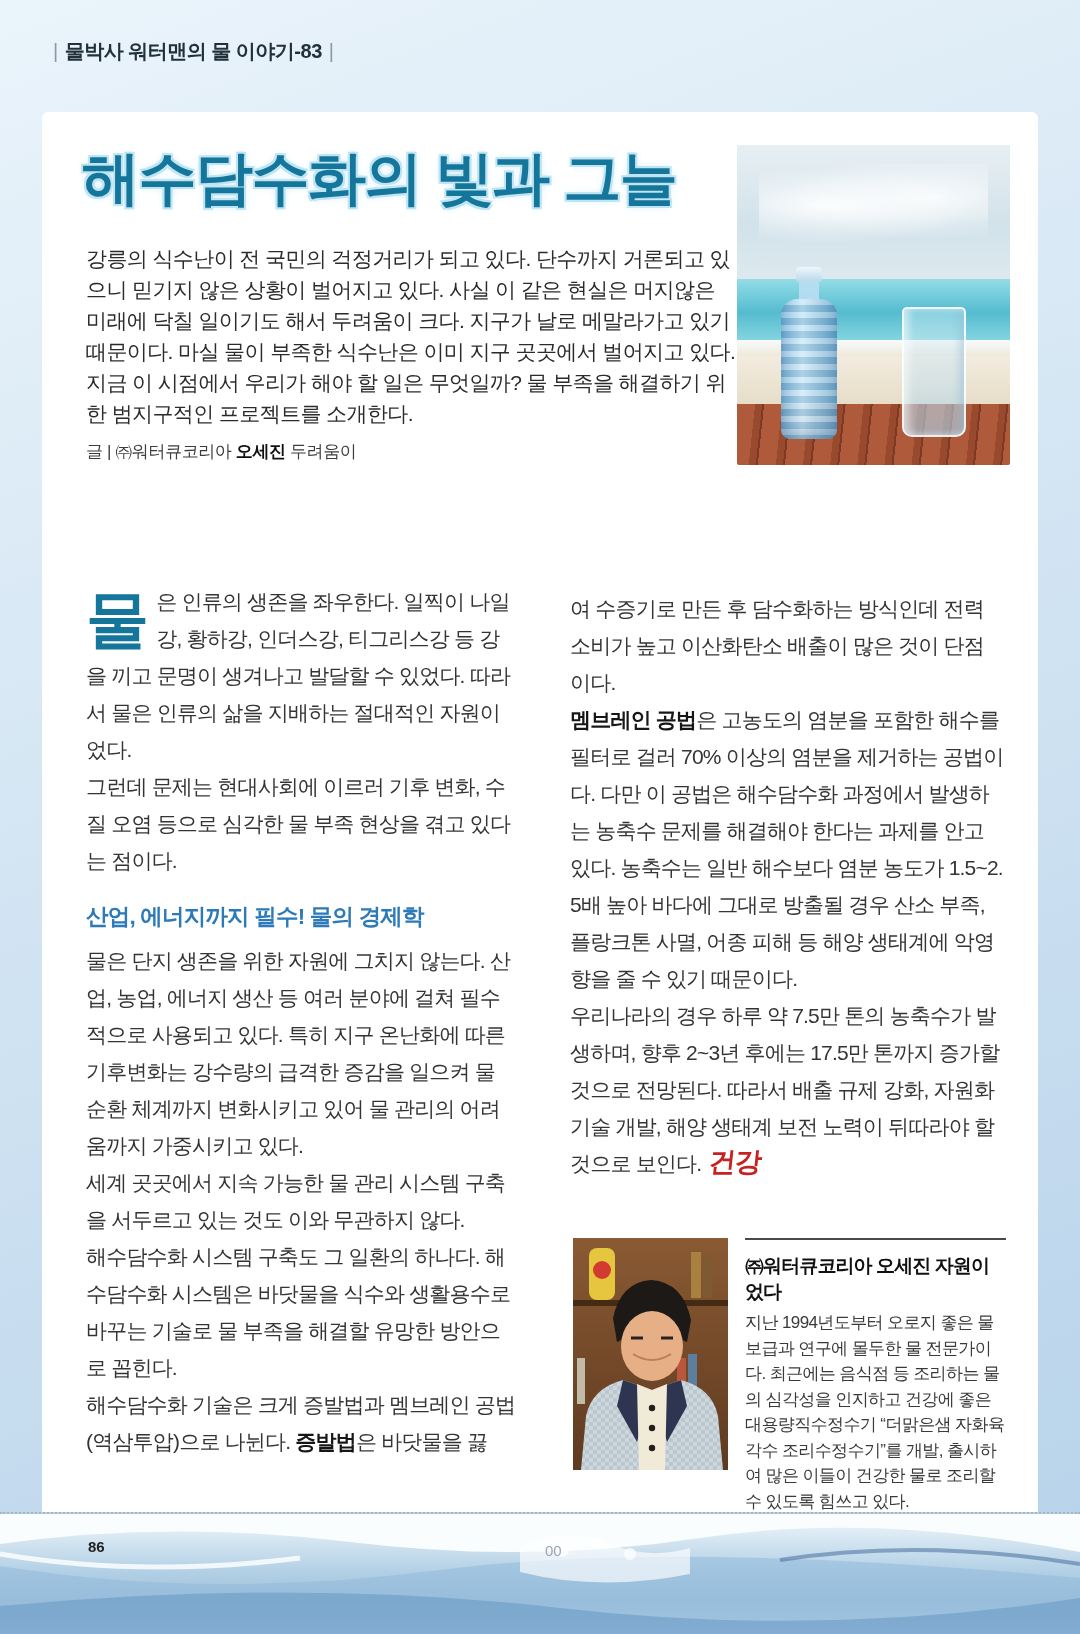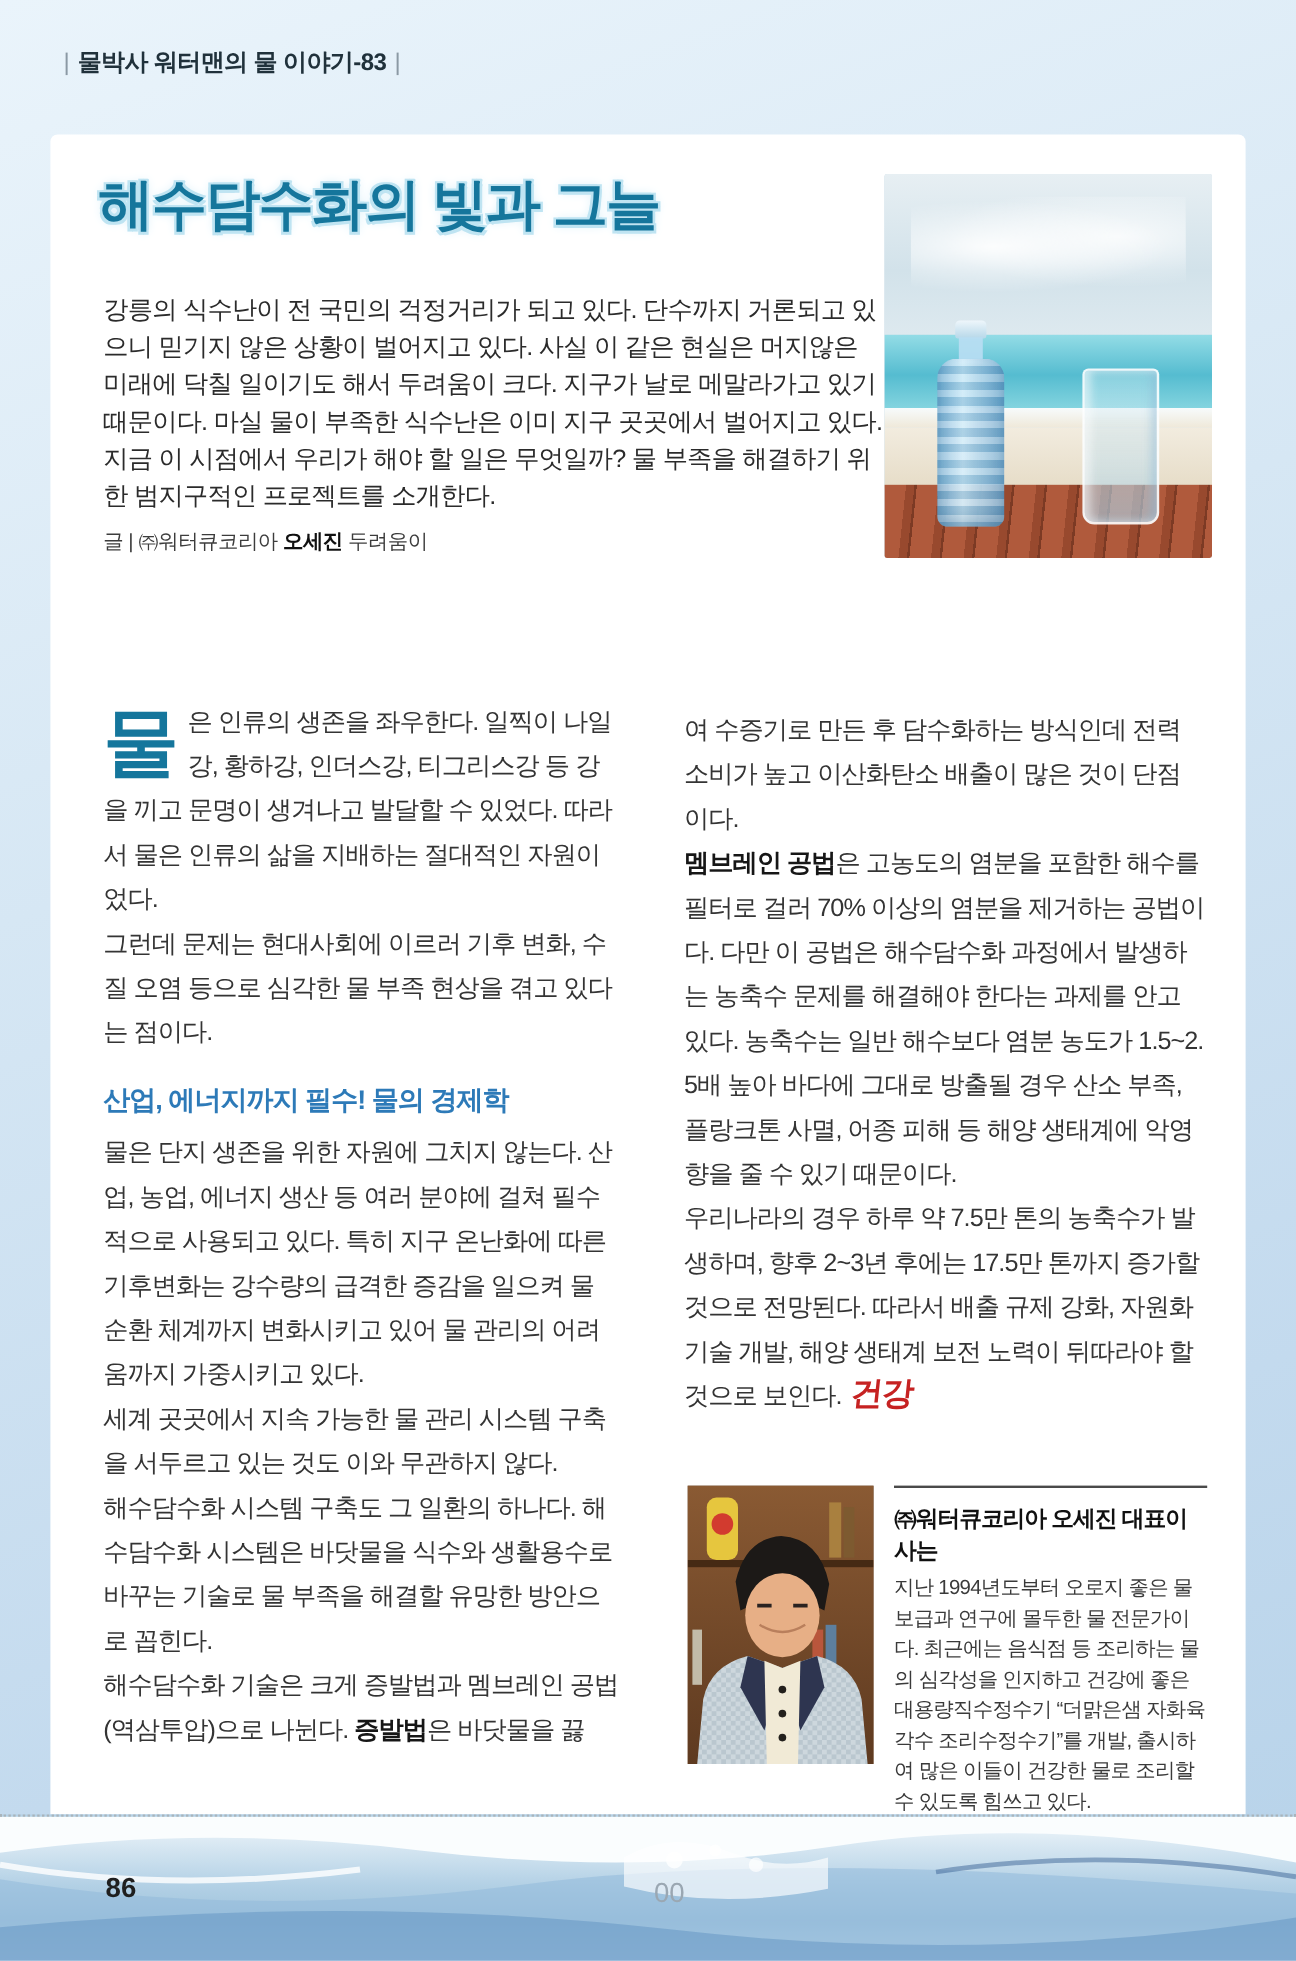--- a/index.html
+++ b/index.html
@@ -16,21 +16,21 @@
   }
   .header-tag .bar { color:#8b99a4; font-weight:400; padding:0 7px; }
   
   .card {
     position:absolute; left:42px; top:112px; width:996px; height:1400px;
     background:#ffffff; border-radius:6px 6px 0 0;
   }
   
   .title {
     position:absolute; left:82px; top:140px;
-    font-size:46px; font-weight:800; letter-spacing:-1.5px; color:#15769c;
+    font-size:58px; font-weight:800; letter-spacing:-1.5px; color:#15769c;
     text-shadow:-2px -2px 0 #bfe4f2, 2px -2px 0 #bfe4f2, -2px 2px 0 #bfe4f2,
                  2px 2px 0 #bfe4f2, 0 0 9px #cdeaf6;
   }
   
   .intro {
     position:absolute; left:86px; top:243px; width:650px;
     font-size:21px; line-height:31px; color:#2b2b2b; letter-spacing:-0.6px;
   }
   .byline {
     position:absolute; left:86px; top:440px;
@@ -95,21 +95,21 @@
                margin:13px 0 5px 0; }
   .bio-body  { font-size:17px; line-height:25.5px; color:#3a3a3a; letter-spacing:-0.6px;
                word-break:break-all; }
   
   .water-strip {
     position:absolute; left:0; top:1512px; width:1080px; height:122px;
     border-top:2px dotted #a9b4bb;
     background:linear-gradient(180deg,#f3f9fc 0%,#d7e7f2 20%,#b2d0e5 48%,#9fc2db 72%,#b6d2e7 100%);
   }
   .water-strip svg { position:absolute; inset:0; }
-  .pagenum { position:absolute; font-size:23px; letter-spacing:0;margin-top:22px; }
+  .pagenum { position:absolute; font-size:15px; letter-spacing:0; }
   .pagenum.left   { left:88px;  top:24px; font-weight:700; color:#1f1f1f; }
   .pagenum.center { left:545px; top:28px; font-weight:400; color:#9aa7b2; }
 </style>
 </head>
 <body>
 
 <div class="page">
 
   <div class="header-tag">
     <span class="bar">|</span><span>물박사 워터맨의 물 이야기-83</span><span class="bar">|</span>
@@ -185,21 +185,21 @@
         <path d="M50,142 L79,152 L64,204 L44,168 Z" fill="#2e3550"></path>
         <path d="M108,142 L79,152 L94,204 L114,168 Z" fill="#2e3550"></path>
         <path d="M64,146 L79,152 L94,146 L92,232 L66,232 Z" fill="#f1ead6"></path>
         <circle cx="79" cy="170" r="3.2" fill="#23201c"></circle>
         <circle cx="79" cy="190" r="3.2" fill="#23201c"></circle>
         <circle cx="79" cy="210" r="3.2" fill="#23201c"></circle>
       </svg>
     </div>
     <div class="bio-text-wrap">
       <div class="bio-rule"></div>
-      <p class="bio-title">㈜워터큐코리아 오세진 대표이사는</p>
+      <p class="bio-title">㈜워터큐코리아 오세진 자원이었다</p>
       <p class="bio-body">지난 1994년도부터 오로지 좋은 물 보급과 연구에 몰두한 물 전문가이다. 최근에는 음식점 등 조리하는 물의 심각성을 인지하고 건강에 좋은 대용량직수정수기 “더맑은샘 자화육각수 조리수정수기”를 개발, 출시하여 많은 이들이 건강한 물로 조리할 수 있도록 힘쓰고 있다.</p>
     </div>
   </div>
 
   <div class="water-strip">
     <svg width="1080" height="122" viewBox="0 0 1080 122" preserveAspectRatio="none" xmlns="http://www.w3.org/2000/svg">
       <path d="M0,30 Q170,6 350,28 T700,24 T1080,38 L1080,0 L0,0 Z" fill="#fafdfe"></path>
       <path d="M0,52 Q210,86 440,56 T1080,64 L1080,122 L0,122 Z" fill="rgba(146,186,219,0.55)"></path>
       <path d="M0,92 Q300,64 560,94 T1080,84 L1080,122 L0,122 Z" fill="rgba(92,142,190,0.45)"></path>
       <path d="M520,34 Q560,10 610,30 Q650,46 690,34 L690,60 Q600,78 520,58 Z" fill="rgba(255,255,255,0.65)"></path>

